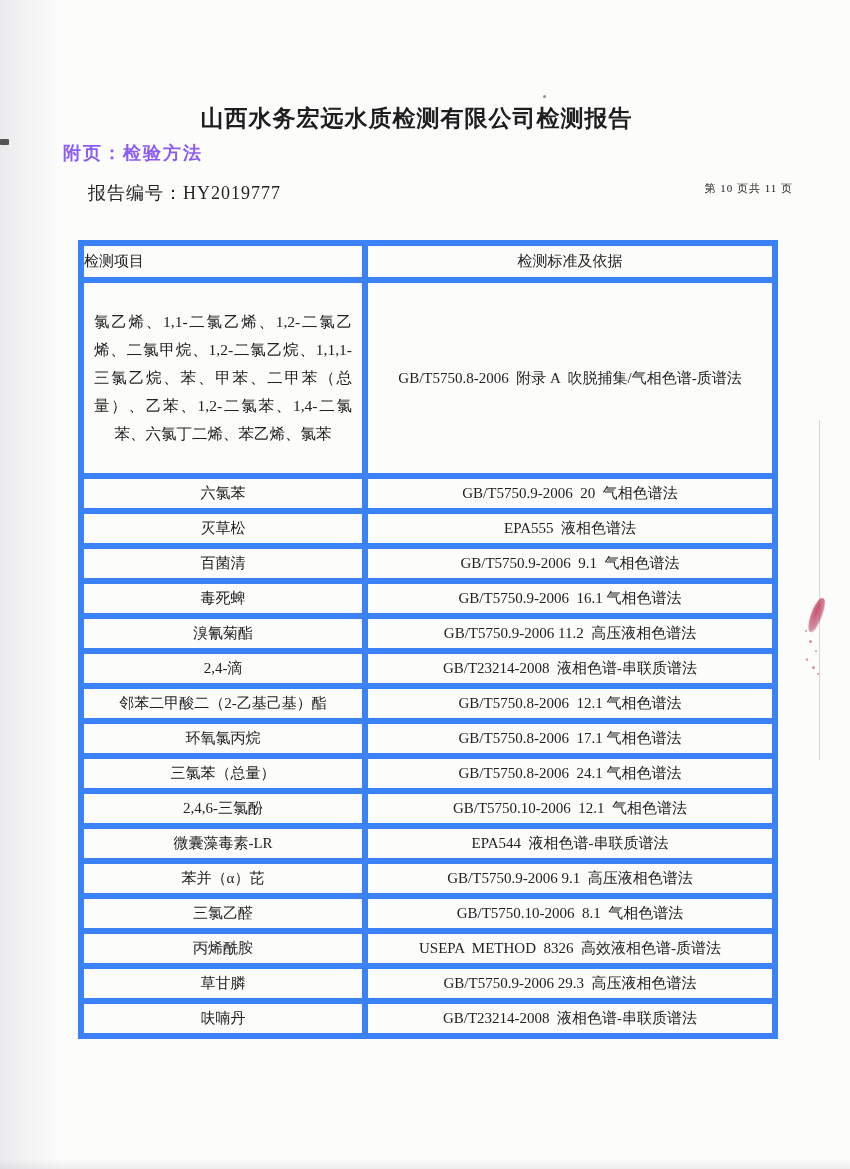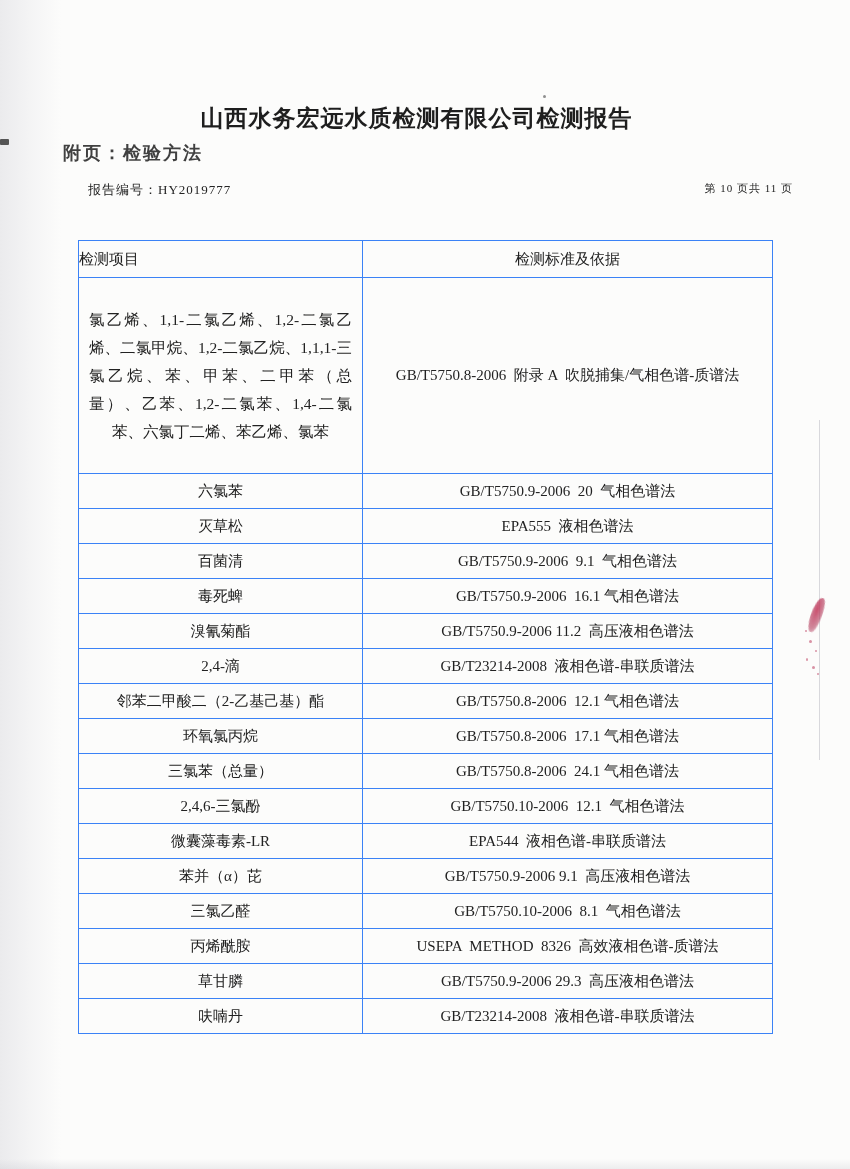--- a/index.html
+++ b/index.html
@@ -24,39 +24,39 @@
     pointer-events:none;
   }
   .title{
     position:absolute;top:103px;left:0;width:100%;
     transform:translateX(-24px);
     text-align:center;font-size:23px;font-weight:bold;
     letter-spacing:1px;color:#1e1e1e;
   }
   .subtitle{
     position:absolute;top:141px;left:63px;
-    font-size:18px;font-weight:bold;letter-spacing:2px;color:#404040;
+    font-size:18px;font-weight:bold;letter-spacing:2px;color:#8b5cf6;
   }
   .meta-report-no{
     position:absolute;top:181px;left:88px;
-    font-size:13px;letter-spacing:1px;color:#242424;
+    font-size:18px;letter-spacing:1px;color:#242424;
   }
   .meta-page{
     position:absolute;top:181px;right:88px;
     font-size:11px;letter-spacing:1px;color:#242424;
   }
   table.methods{
     position:absolute;left:78px;top:240px;
     width:694px;border-collapse:collapse;table-layout:fixed;
     font-size:15px;color:#222;
   }
   table.methods col.c-item{width:284px;}
   table.methods col.c-std{width:410px;}
   table.methods th, table.methods td{
-    border:1px solid #3b82f6;
+    border:6px solid #3b82f6;
     padding:0;
     font-weight:normal;
     line-height:1.5;
   }
   tr.hdr{height:37px;}
   th.h-item{text-align:left;padding-left:13px;font-size:15px;}
   th.h-std{text-align:center;font-size:15px;}
   tr.row-tall{height:196px;}
   tr.row-std{height:35px;}
   td.item-cell{text-align:center;}

